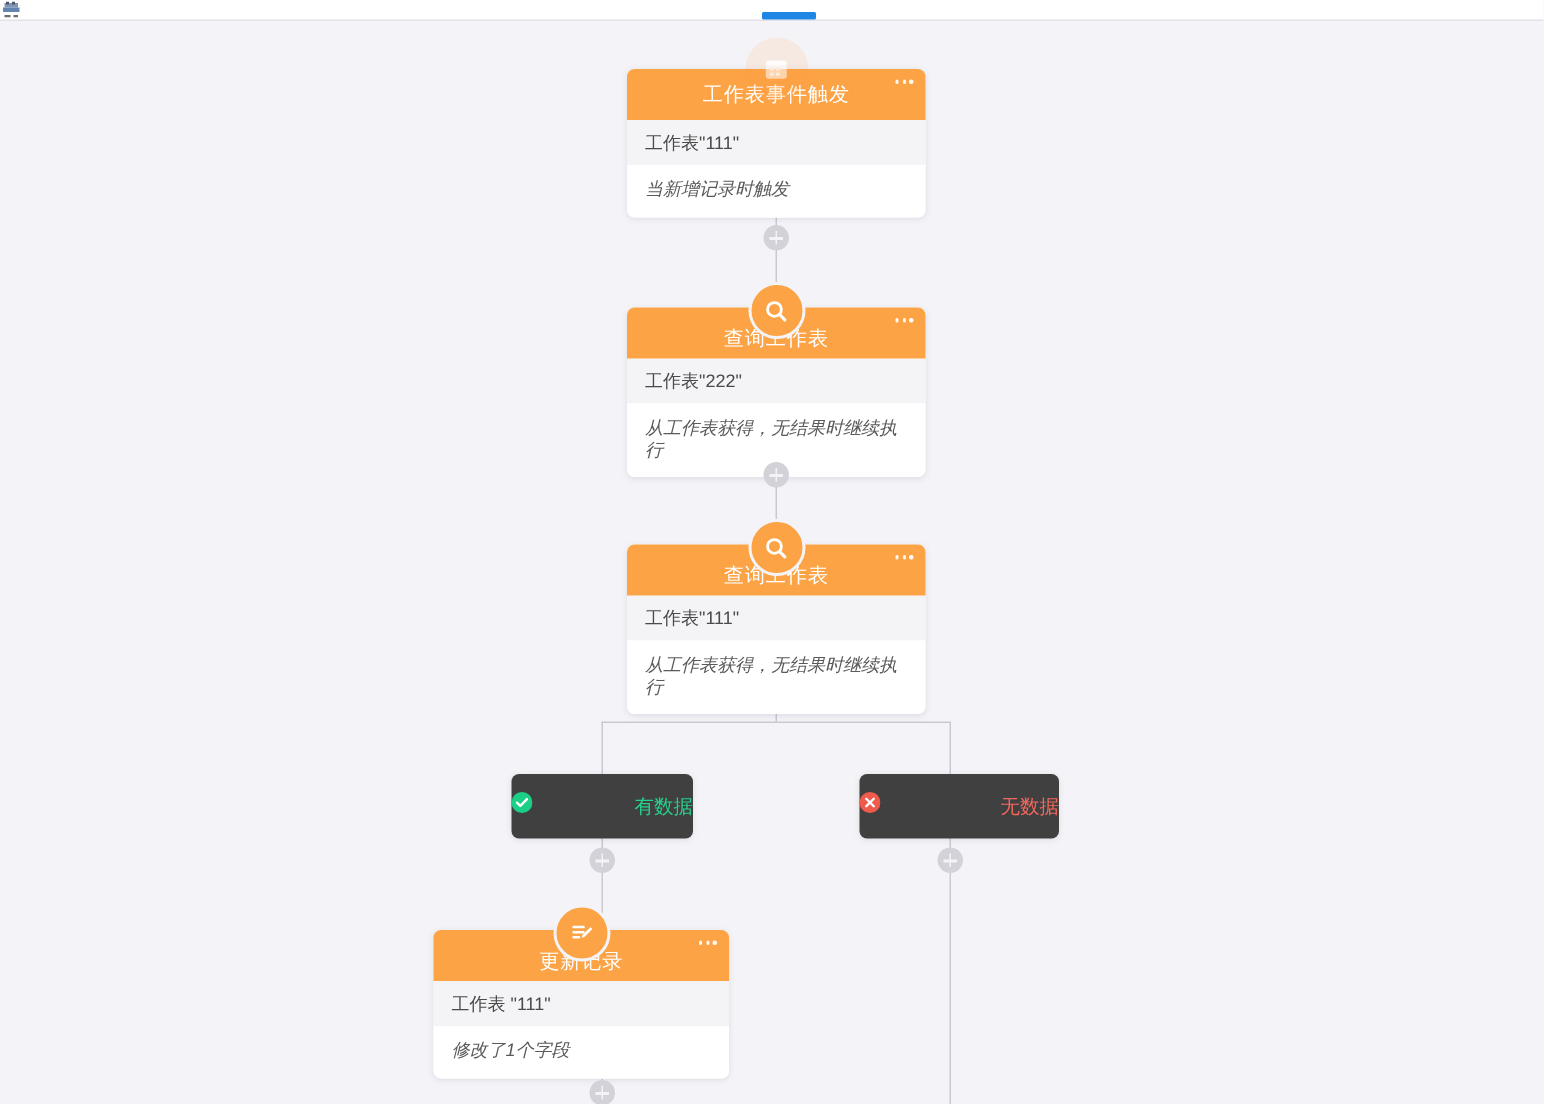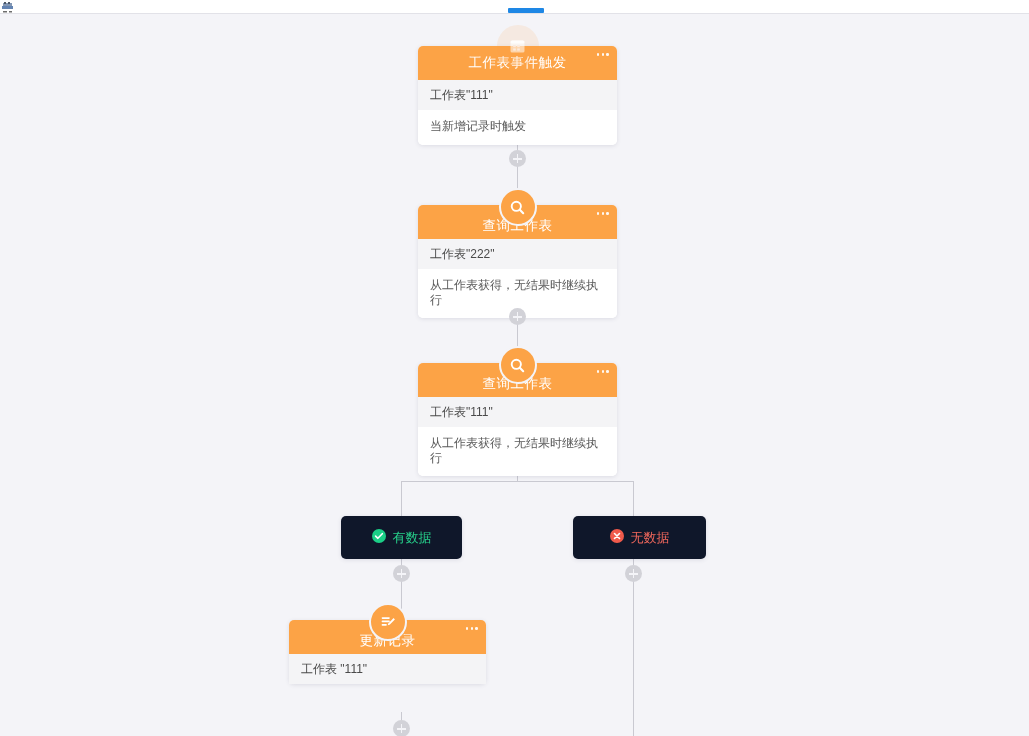--- a/index.html
+++ b/index.html
@@ -137,20 +137,21 @@
     padding: 8px 12px;
     line-height: 1.2;
   }
   .desc-row {
     background: #ffffff;
     color: #5a5a5a;
     font-size: 12px;
     padding: 9px 12px 11px 12px;
     line-height: 1.2;
     border-radius: 0 0 5px 5px;
+    font-style: italic;
   }
 
   
   .node-icon {
     position: absolute;
     left: 50%;
     transform: translateX(-50%);
     width: 34px; height: 34px;
     border-radius: 50%;
     background: #fca346;
@@ -163,26 +164,26 @@
   .node-icon.ghost {
     background: rgba(252,163,70,.13);
     border-color: rgba(244,244,248,.0);
     width: 38px; height: 38px;
   }
   .node-icon svg { display: block; }
 
   
   .branch-badge {
     position: absolute;
-    background: #0f172a;
+    background: #404040;
     border-radius: 5px;
     box-shadow: 0 1px 4px rgba(60,60,90,.12);
     display: flex;
     align-items: center;
-    justify-content: center;
+    justify-content: space-between;
     gap: 7px;
     cursor: pointer;
   }
   .badge-label {
     font-size: 13px;
     line-height: 1;
   }
   .badge-label.ok  { color: #26cf8a; }
   .badge-label.no  { color: #f2685c; }
   .badge-ico { display: block; }
@@ -324,18 +325,19 @@
     <div class="node-head">
       <span class="node-title low">更新记录</span>
       <span class="ellipsis">
         <i></i>
           <i></i>
           <i></i>
       </span>
     </div>
     <div class="node-body">
       <div class="field-row">工作表 "111"</div>
+      <div class="desc-row">修改了1个字段</div>
     </div>
   </div>
 
   <div class="plus-btn" style="left:393px; top:706px;"></div>
 
 </div>
 
 </body></html>

